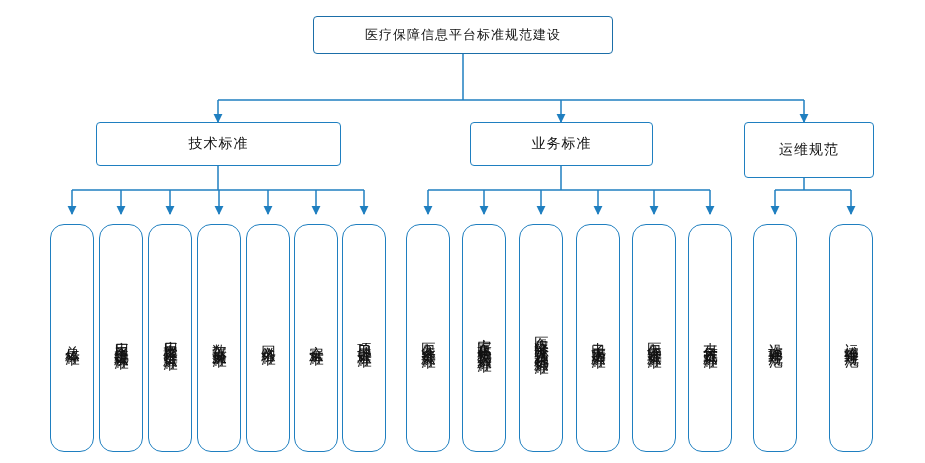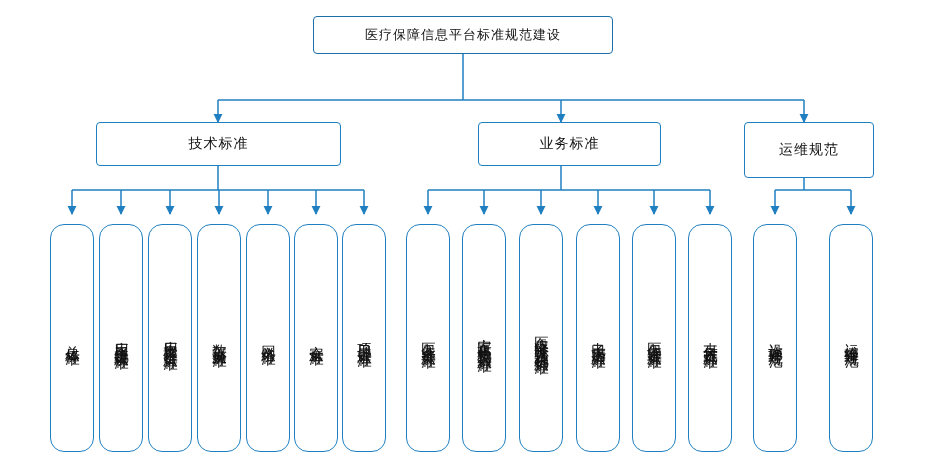--- a/index.html
+++ b/index.html
@@ -112,21 +112,21 @@
     </g>
   </svg>
 
   <div class="node root" style="left:313px; top:16px; width:300px; height:38px;">
     <span class="htext">医疗保障信息平台标准规范建设</span>
   </div>
 
   <div class="node level2" style="left:96px; top:122px; width:245px; height:44px;">
     <span class="htext">技术标准</span>
   </div>
-  <div class="node level2" style="left:470px; top:122px; width:183px; height:44px;margin-left:8px;">
+  <div class="node level2" style="left:470px; top:122px; width:183px; height:44px;">
     <span class="htext">业务标准</span>
   </div>
   <div class="node level2" style="left:744px; top:122px; width:130px; height:56px;">
     <span class="htext">运维规范</span>
   </div>
 
   <div class="node leaf" style="left:50px; top:224px; width:44px; height:228px;">
     <span class="vtext">总体标准</span>
   </div>
   <div class="node leaf" style="left:99px; top:224px; width:44px; height:228px;">

